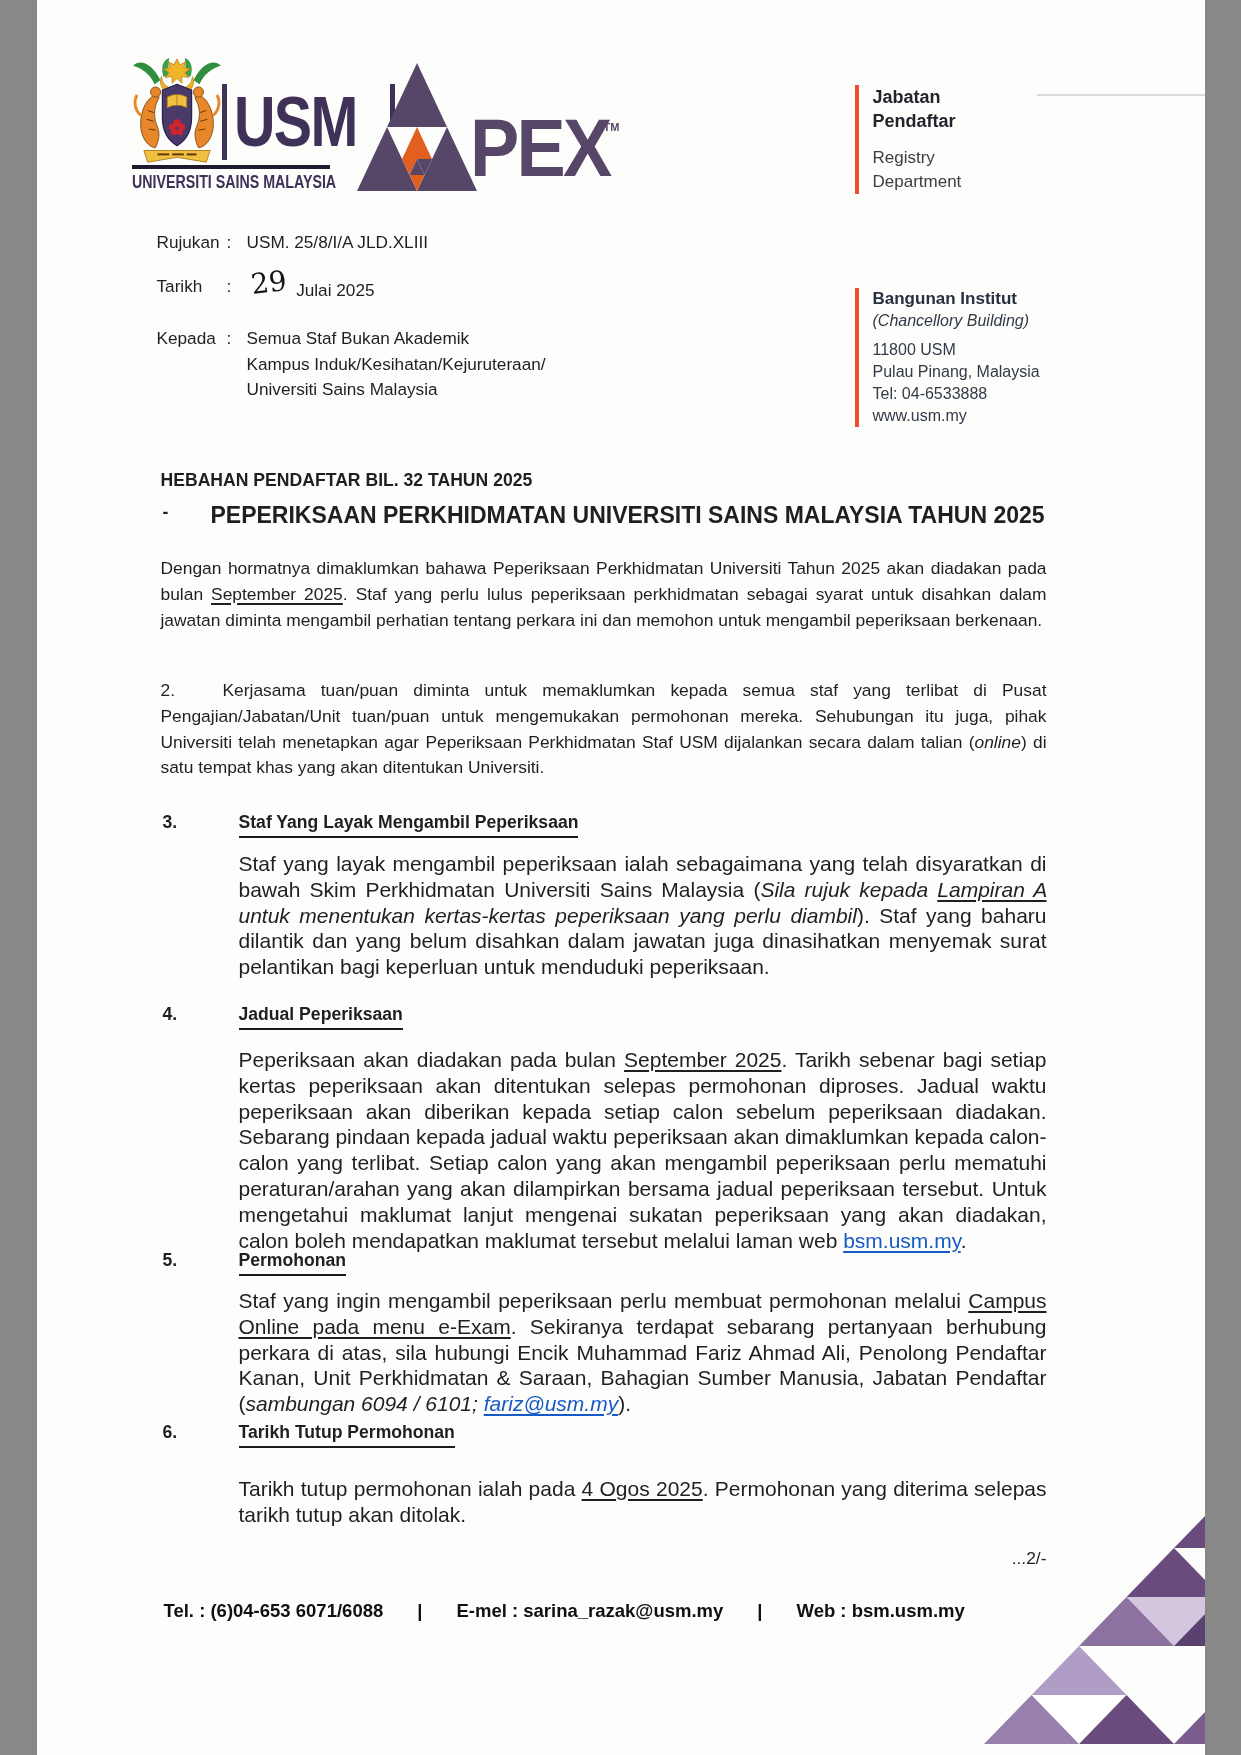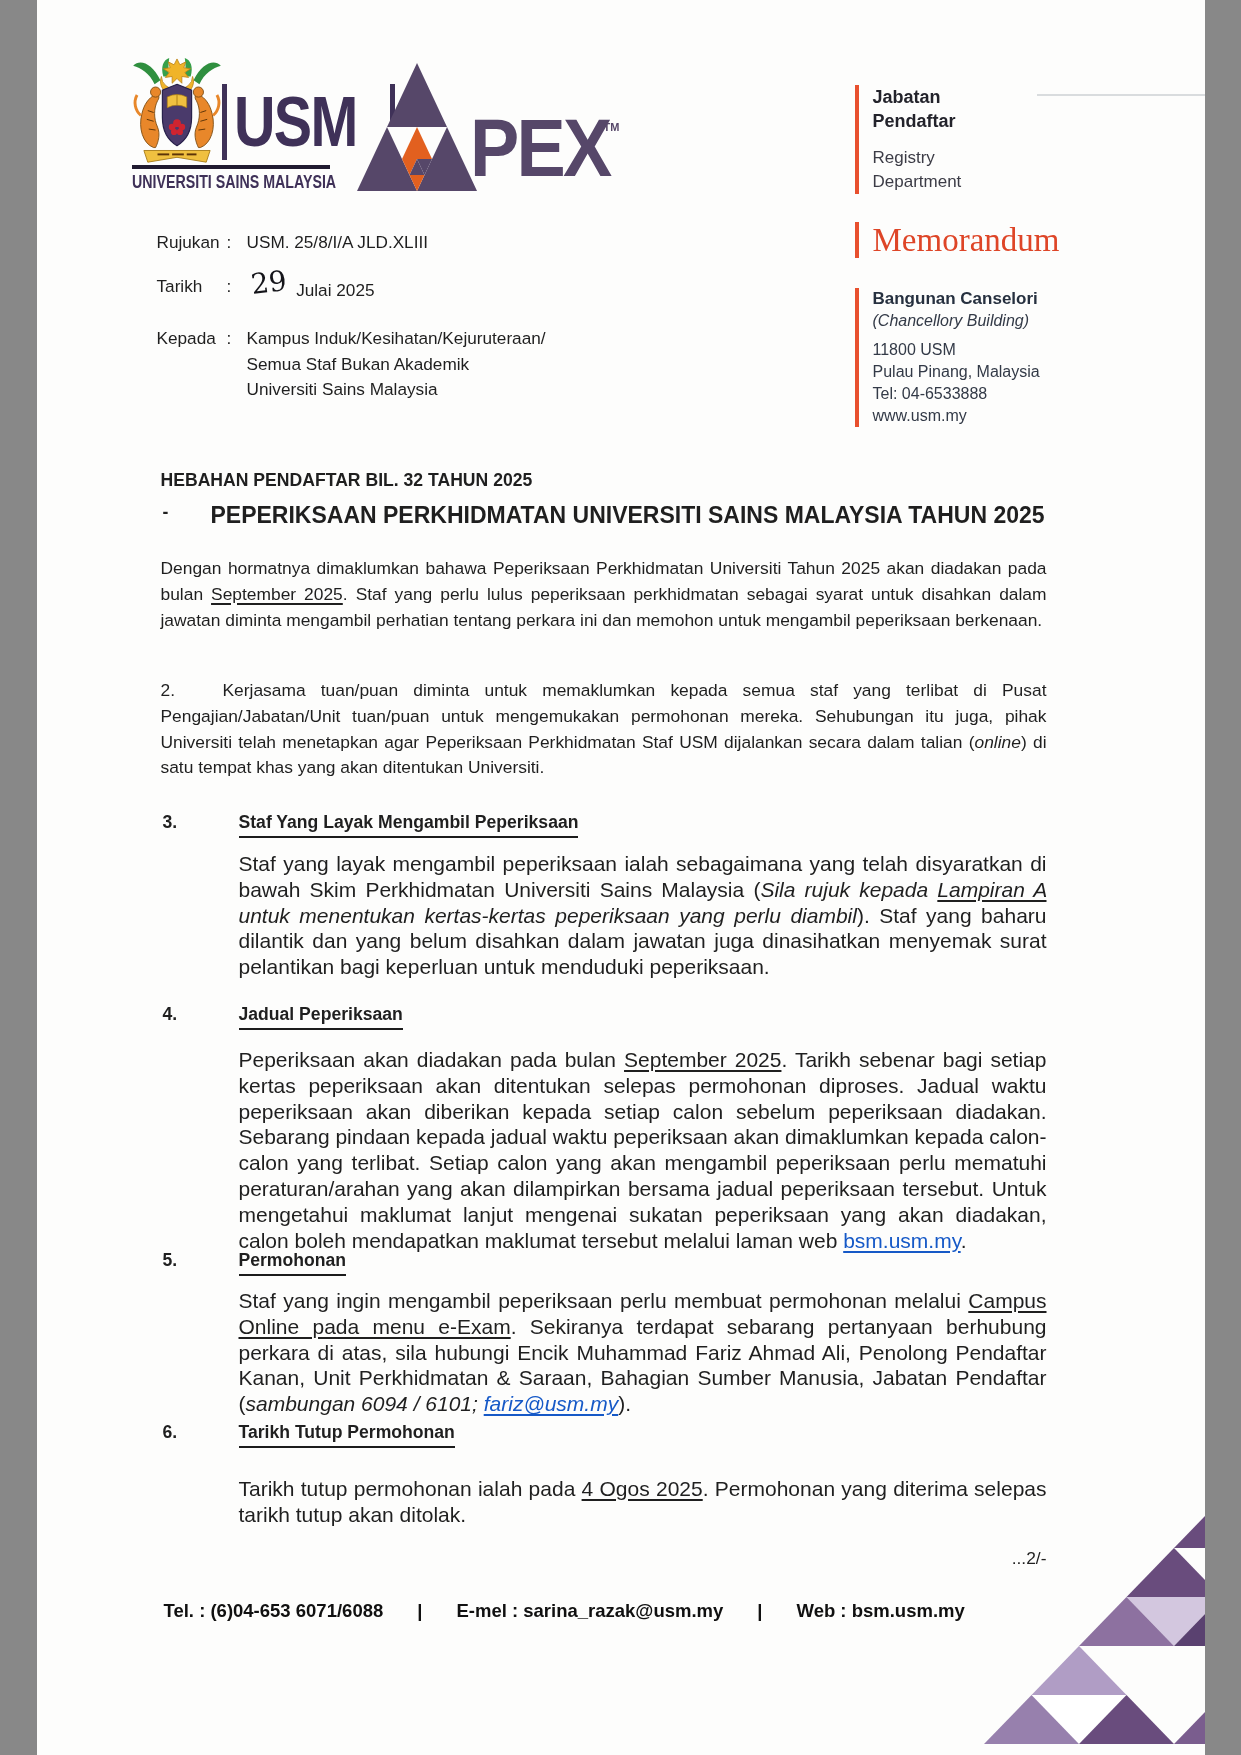--- a/index.html
+++ b/index.html
@@ -154,42 +154,41 @@
   </div>
 
   <div class="rcol bar dept" style="position:absolute;">
     <div class="my">Jabatan</div>
     <div class="my">Pendaftar</div>
     <div class="gap"></div>
     <div class="en">Registry</div>
     <div class="en">Department</div>
   </div>
 
-  <div class="rcol bar memo-title" style="position:absolute;">Memorandum</div>
 
   <div class="rcol bar addr" style="position:absolute;">
-    <div class="b1">Bangunan Canselori</div>
+    <div class="b1">Bangunan Institut</div>
     <div class="it">(Chancellory Building)</div>
     <div class="gap"></div>
     <div>11800 USM</div>
     <div>Pulau Pinang, Malaysia</div>
     <div>Tel: 04-6533888</div>
     <div>www.usm.my</div>
   </div>
 
   <div class="meta-row" style="top:230px;">
     <span class="lbl">Rujukan</span><span class="cln">:</span><span class="val">USM. 25/8/I/A JLD.XLIII</span>
   </div>
   <div class="meta-row" style="top:274px;">
     <span class="lbl">Tarikh</span><span class="cln">:</span><span class="hand">29</span><span>Julai 2025</span>
   </div>
   <div class="meta-row" style="top:326px;">
     <span class="lbl">Kepada</span><span class="cln">:</span><span class="val">
+      <span style="display:block">Semua Staf Bukan Akademik</span>
       <span style="display:block">Kampus Induk/Kesihatan/Kejuruteraan/</span>
-      <span style="display:block">Semua Staf Bukan Akademik</span>
       <span style="display:block">Universiti Sains Malaysia</span>
     </span>
   </div>
 
   <div class="subj1">HEBAHAN PENDAFTAR BIL. 32 TAHUN 2025</div>
   <div class="subj2-dash">-</div>
   <div class="subj2">PEPERIKSAAN PERKHIDMATAN UNIVERSITI SAINS MALAYSIA TAHUN 2025</div>
 
   <div class="para p1"><span>Dengan hormatnya dimaklumkan bahawa Peperiksaan Perkhidmatan Universiti Tahun 2025 akan diadakan pada bulan </span><span class="b u">September 2025</span><span>. </span><span class="b">Staf yang perlu lulus peperiksaan perkhidmatan sebagai syarat untuk disahkan dalam jawatan diminta mengambil perhatian tentang perkara ini dan memohon untuk mengambil peperiksaan berkenaan.</span></div>
 

